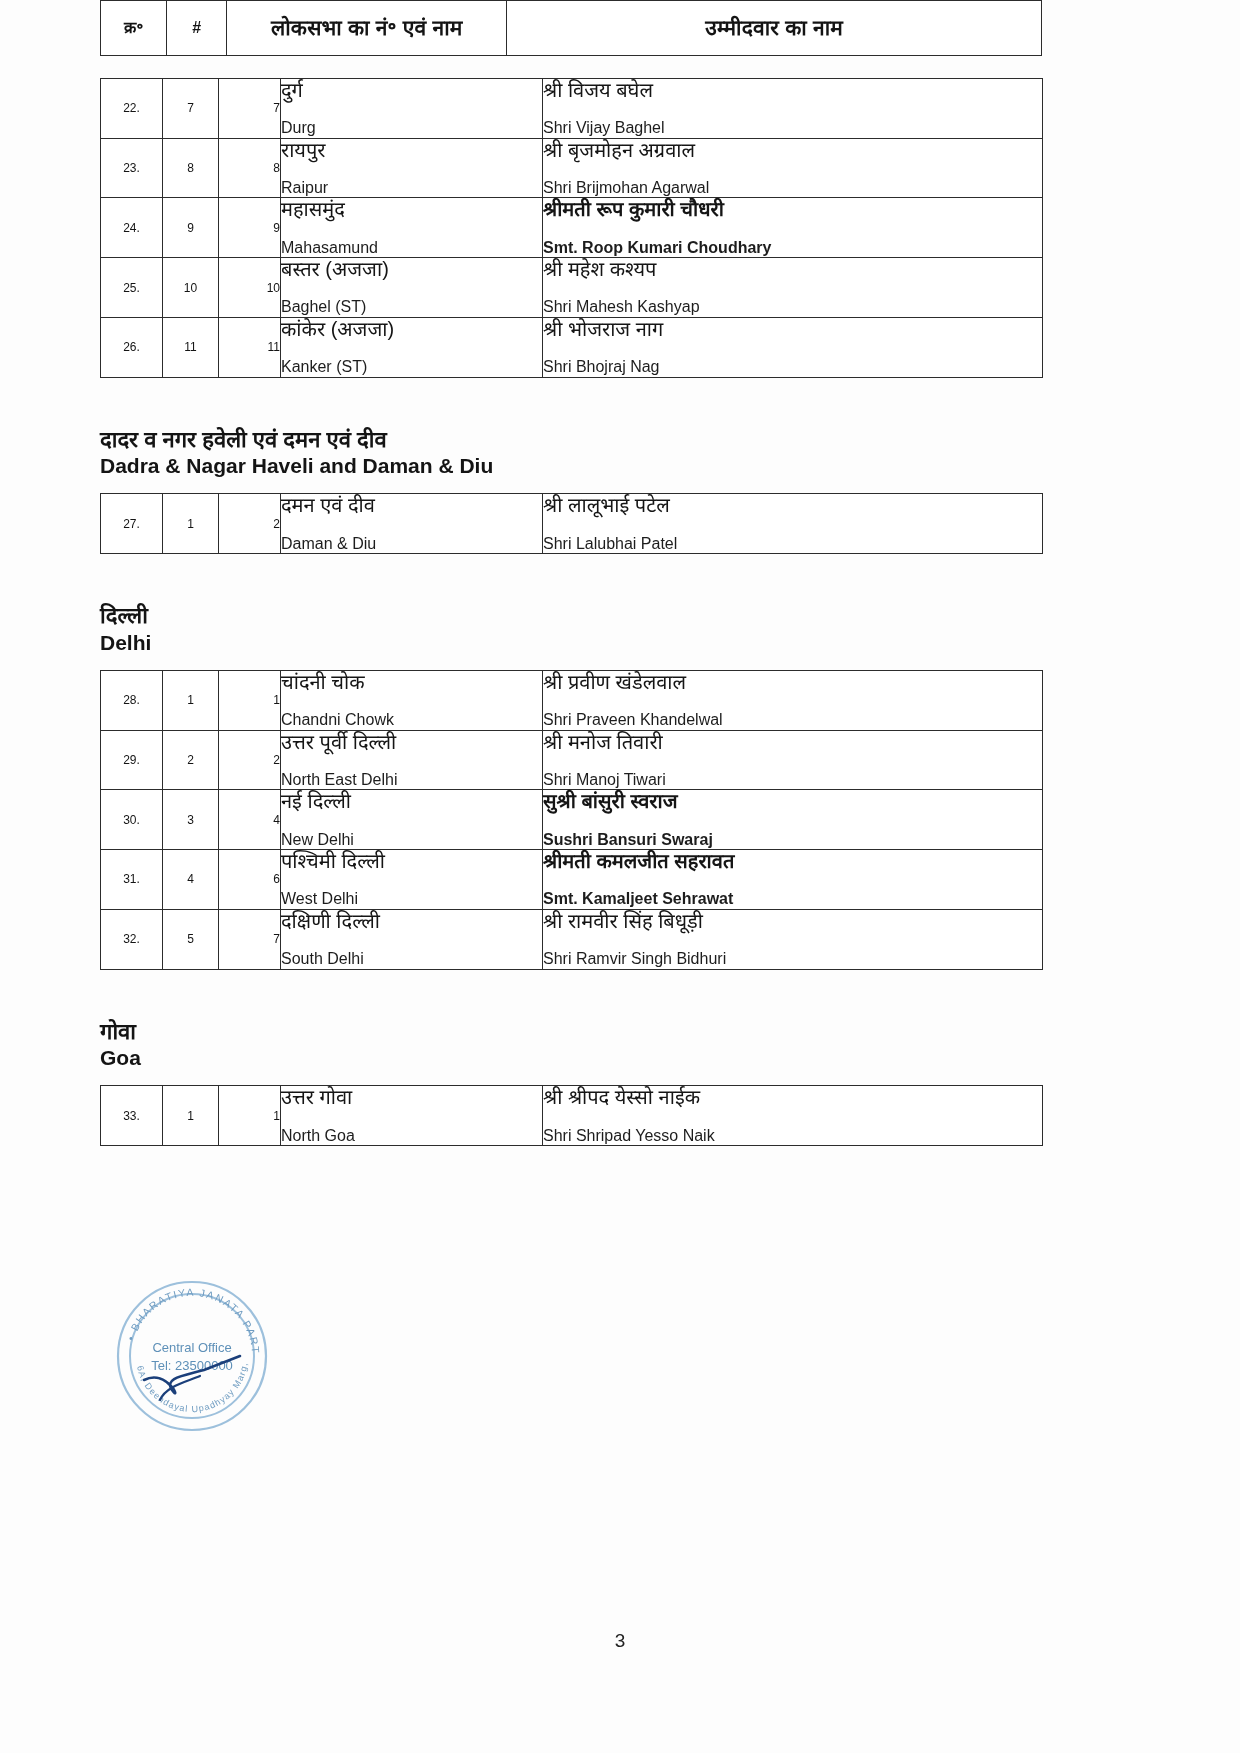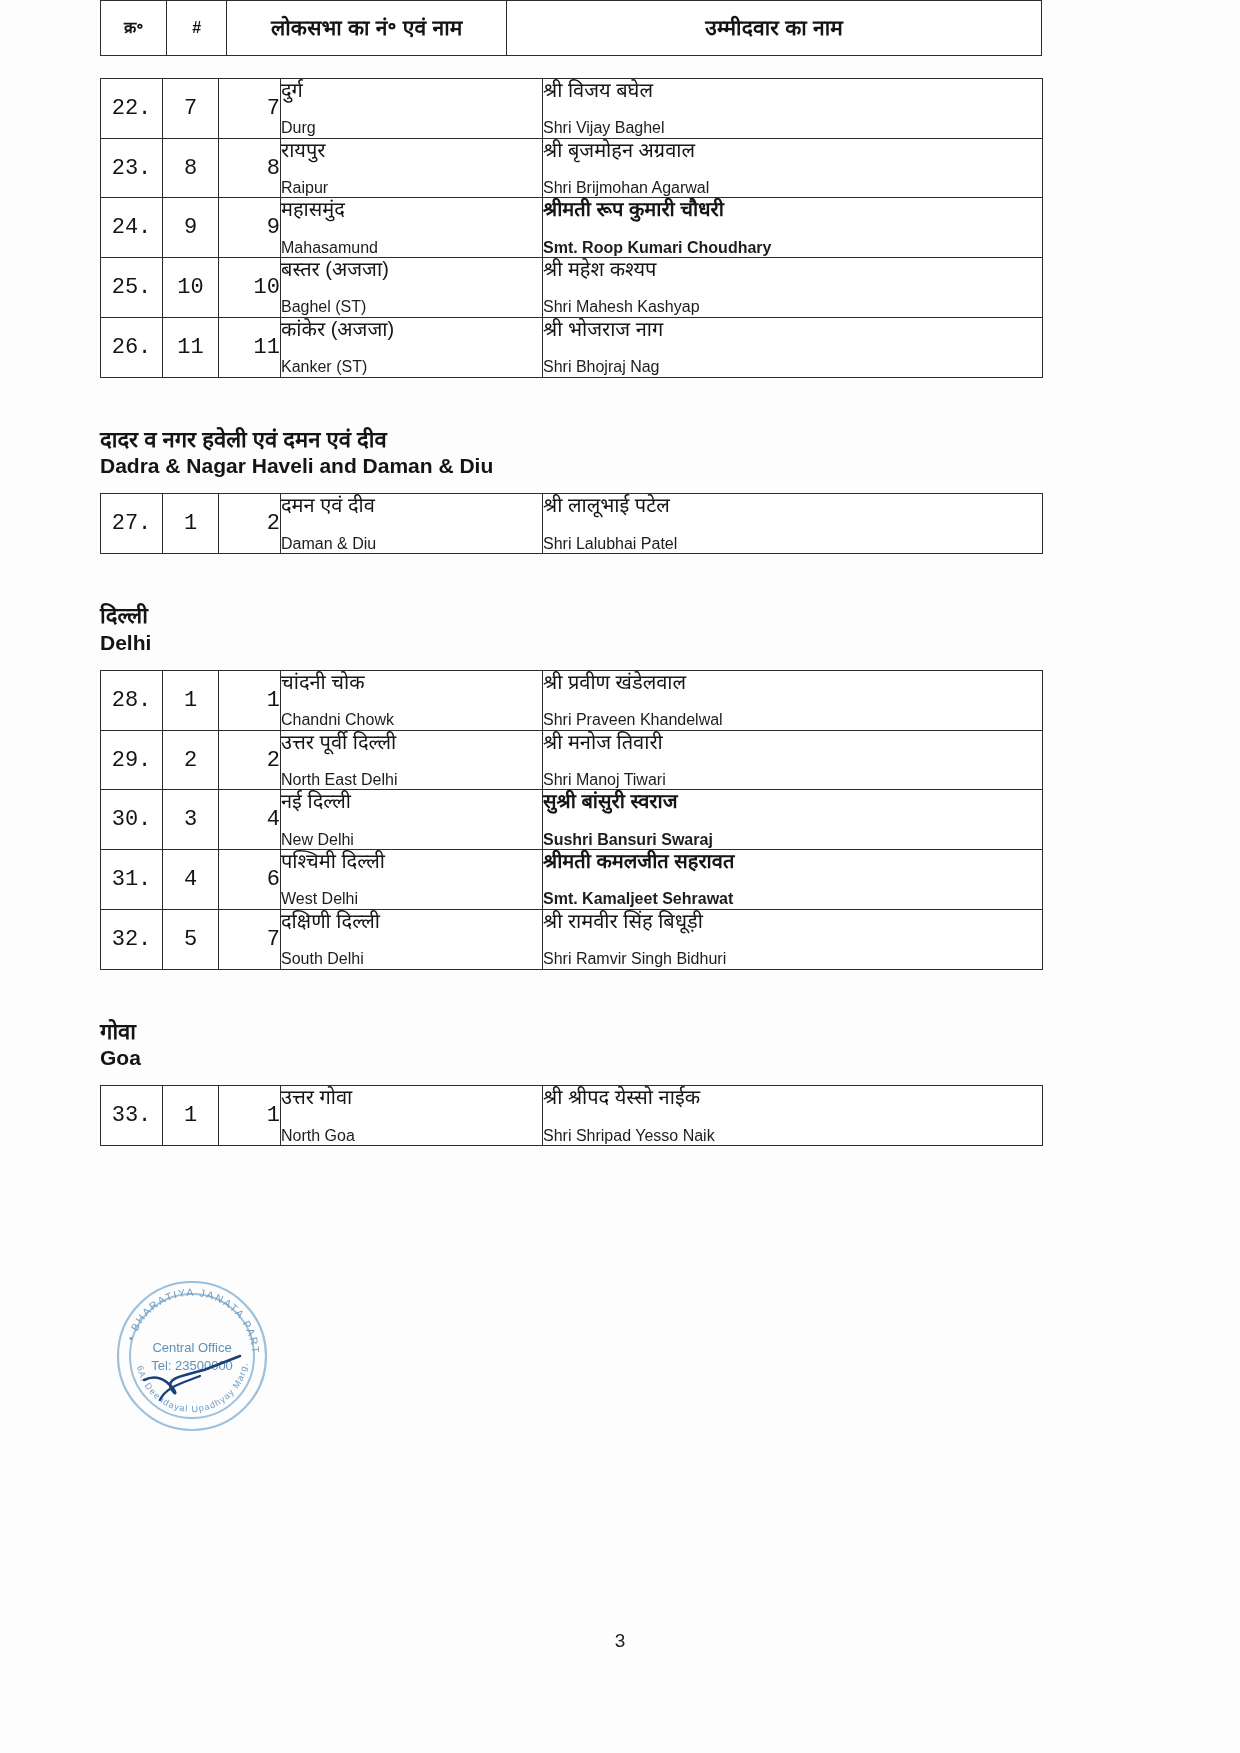--- a/index.html
+++ b/index.html
@@ -58,23 +58,22 @@
   }
   .hdr-text.small { font-size: 21px; }
   .hdr-gap { height: 22px; }
 
   
   .cell-pad {
     padding: 7px 10px 8px 12px;
   }
   .sr-cell, .n1-cell, .n2-cell {
     text-align: center;
-    font-size: 22px;
+    font-size: 12px;
     color: #141414;
-    font-family: Liberation Mono, monospace;
   }
   .n2-cell { padding-right: 6px; text-align: right; }
   .n1-cell { text-align: center; }
 
   .two-line {
     display: flex;
     flex-direction: column;
     gap: 17px;
   }
   .line-hi {

